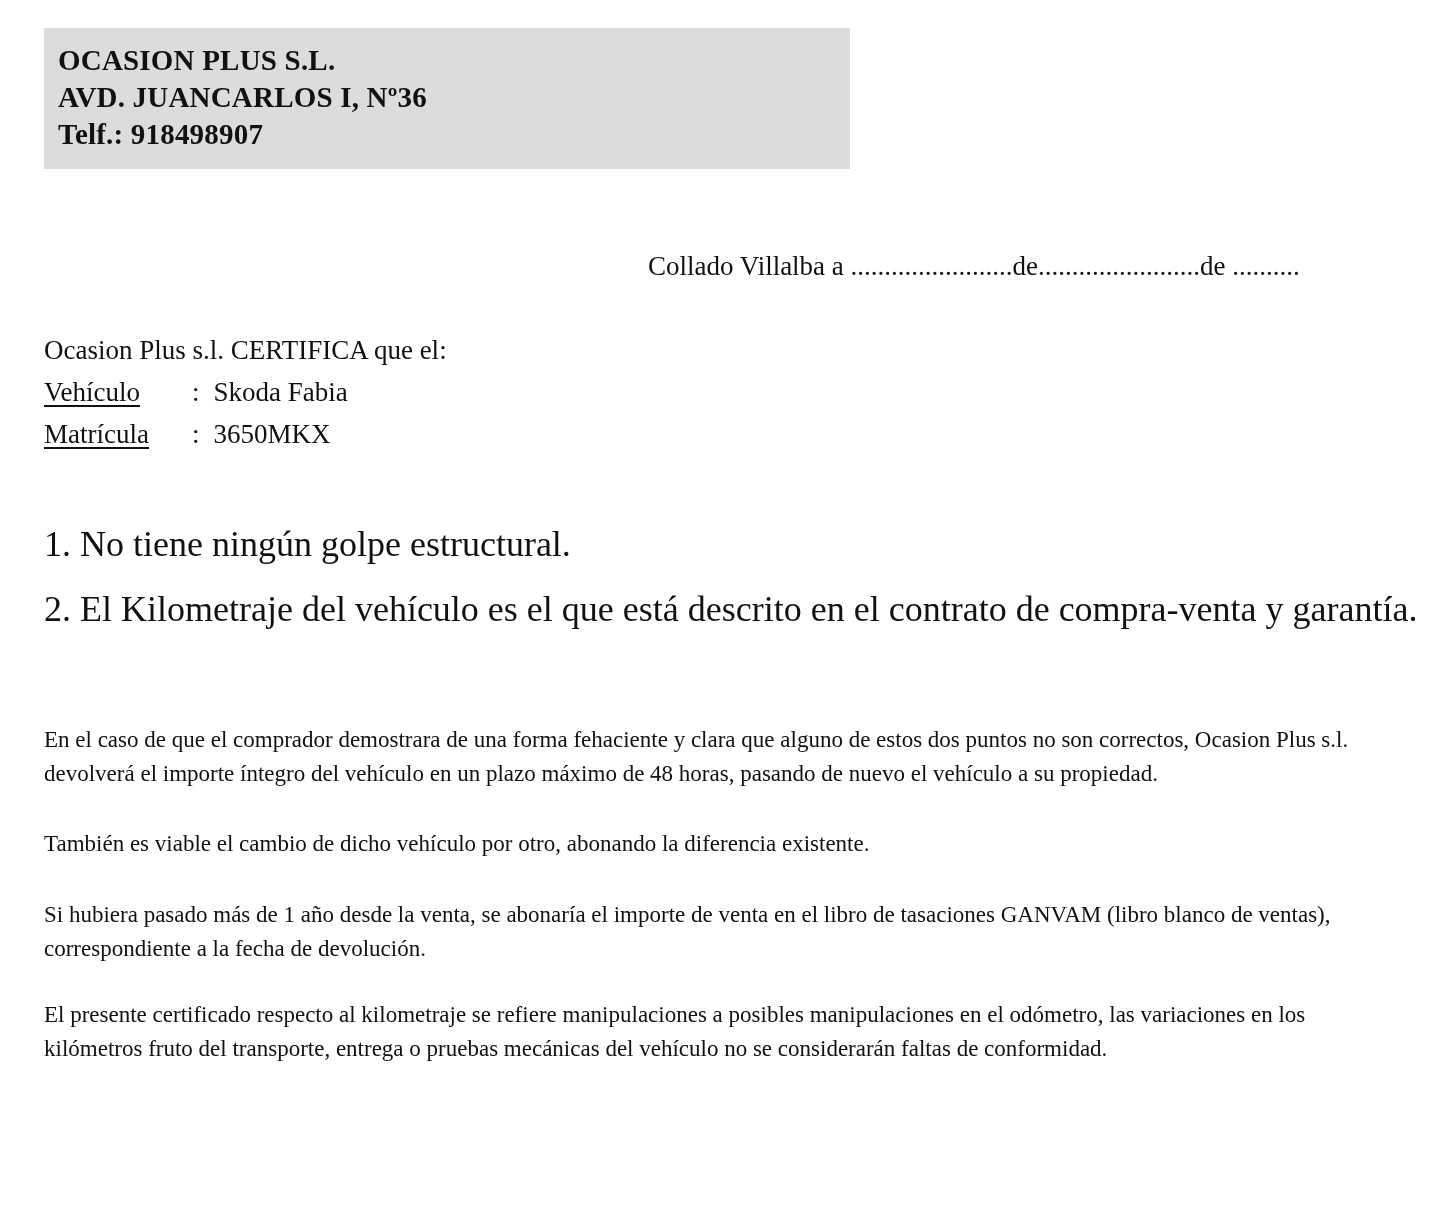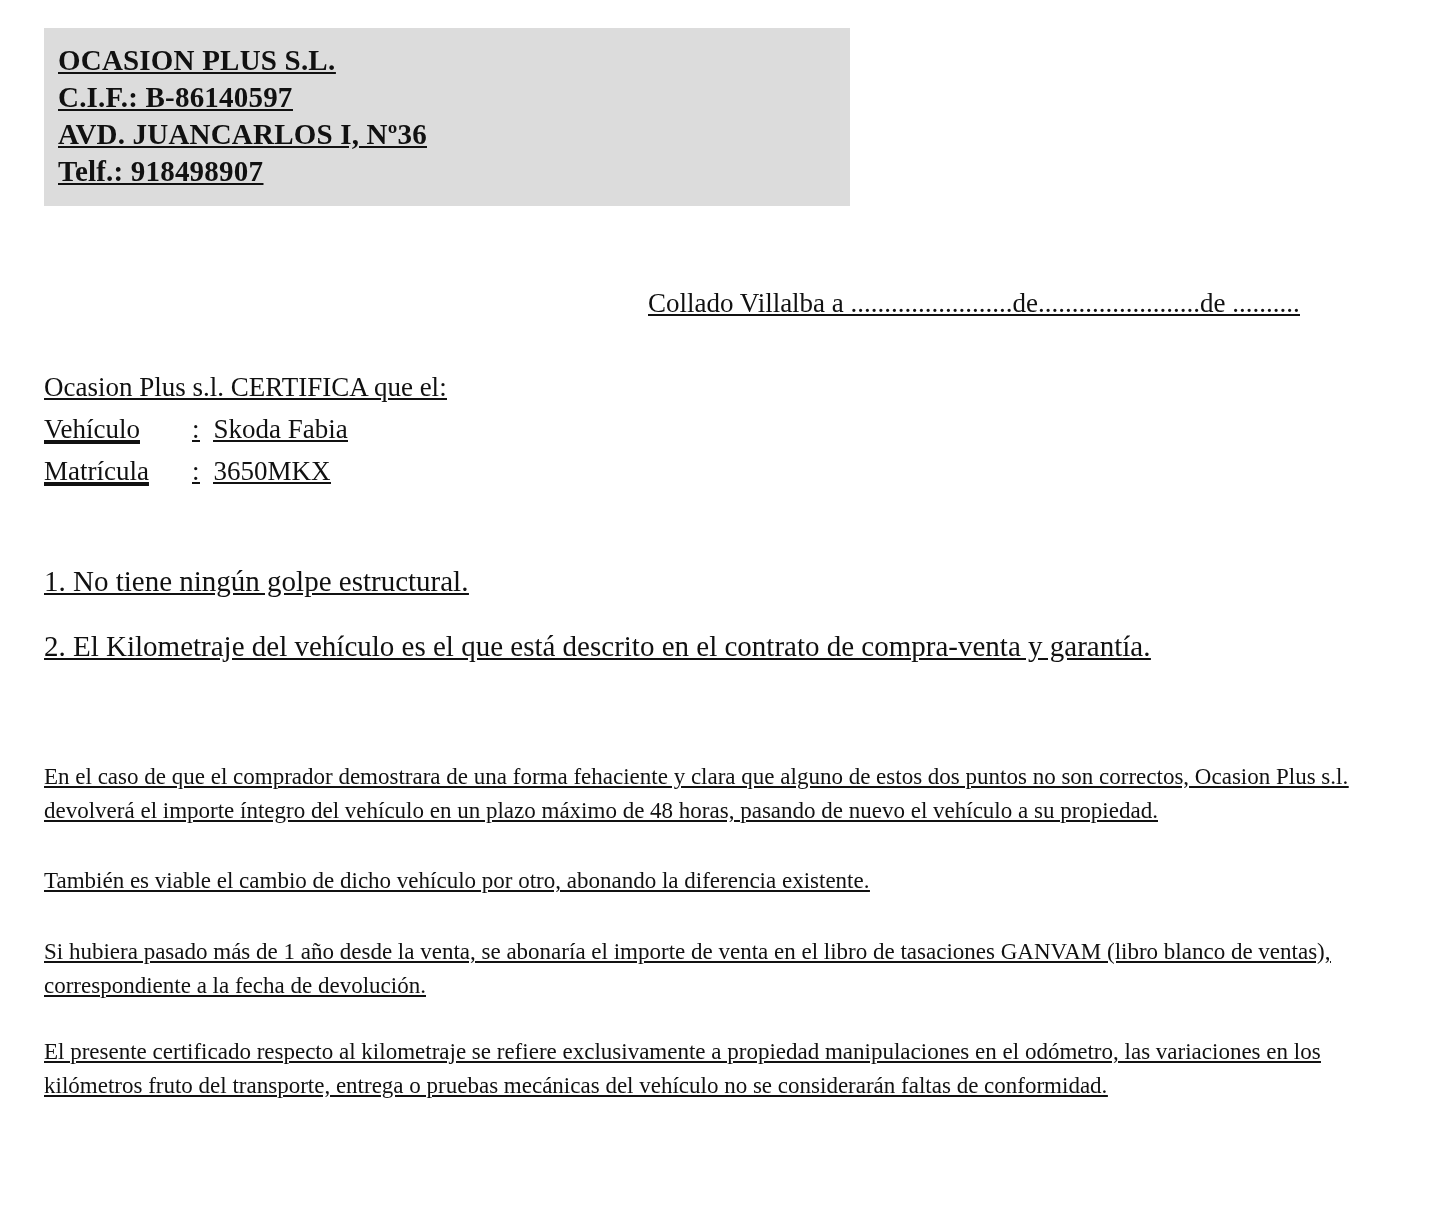--- a/index.html
+++ b/index.html
@@ -1,15 +1,15 @@
 <!DOCTYPE html>
 <html><head>
 <meta charset="utf-8">
 <style>
-  * { margin: 0; padding: 0; box-sizing: border-box; text-decoration: underline; }
+  * { margin: 0; padding: 0; box-sizing: border-box; }
   html, body {
     background: #ffffff;
     font-family: "Liberation Serif", "DejaVu Serif", serif;
     color: #111111;
   }
   .page {
     position: relative;
     width: 1440px;
     height: 1210px;
     background: #ffffff;
@@ -46,21 +46,21 @@
   }
   .field-label {
     text-decoration: underline;
     text-underline-offset: 4px;
   }
   .field-value {
     margin-left: 14px;
   }
   .points {
     margin-left: 44px;
-    font-size: 29px;
+    font-size: 36px;
     line-height: 34px;
   }
   .point-1 { margin-top: 76px; }
   .point-2 { margin-top: 31px; }
   .paras {
     margin-left: 44px;
     width: 1352px;
     font-size: 23px;
     line-height: 34px;
   }
@@ -69,21 +69,20 @@
   .para-2 { margin-top: 37px; }
   .para-3 { margin-top: 32px; }
 </style>
 </head>
 <body style="color: rgb(17, 17, 17);">
 
 <div class="page">
 
   <div class="company-box" style="background: rgb(220, 220, 220);">
     <div>OCASION PLUS S.L.</div>
-    <div>C.I.F.: B-86140597</div>
     <div>AVD. JUANCARLOS I, Nº36</div>
     <div>Telf.: 918498907</div>
   </div>
 
   <div class="date-line">Collado Villalba a ........................de........................de ..........</div>
 
   <div class="certify">
     <div class="certify-intro">Ocasion Plus s.l. CERTIFICA que el:</div>
     <div class="field"><span class="field-label-wrap"><span class="field-label">Vehículo</span></span><span class="field-sep">:</span><span class="field-value">Skoda Fabia</span></div>
     <div class="field"><span class="field-label-wrap"><span class="field-label">Matrícula</span></span><span class="field-sep">:</span><span class="field-value">3650MKX</span></div>
@@ -91,16 +90,16 @@
 
   <div class="points">
     <p class="point point-1">1. No tiene ningún golpe estructural.</p>
     <p class="point point-2">2. El Kilometraje del vehículo es el que está descrito en el contrato de compra-venta y garantía.</p>
   </div>
 
   <div class="paras">
     <p class="para para-0">En el caso de que el comprador demostrara de una forma fehaciente y clara que alguno de estos dos puntos no son correctos, Ocasion Plus s.l. devolverá el importe íntegro del vehículo en un plazo máximo de 48 horas, pasando de nuevo el vehículo a su propiedad.</p>
     <p class="para para-1">También es viable el cambio de dicho vehículo por otro, abonando la diferencia existente.</p>
     <p class="para para-2">Si hubiera pasado más de 1 año desde la venta, se abonaría el importe de venta en el libro de tasaciones GANVAM (libro blanco de ventas), correspondiente a la fecha de devolución.</p>
-    <p class="para para-3">El presente certificado respecto al kilometraje se refiere exclusivamente a propiedad manipulaciones en el odómetro, las variaciones en los kilómetros fruto del transporte, entrega o pruebas mecánicas del vehículo no se considerarán faltas de conformidad.</p>
+    <p class="para para-3">El presente certificado respecto al kilometraje se refiere manipulaciones a posibles manipulaciones en el odómetro, las variaciones en los kilómetros fruto del transporte, entrega o pruebas mecánicas del vehículo no se considerarán faltas de conformidad.</p>
   </div>
 
 </div>
 
 </body></html>

